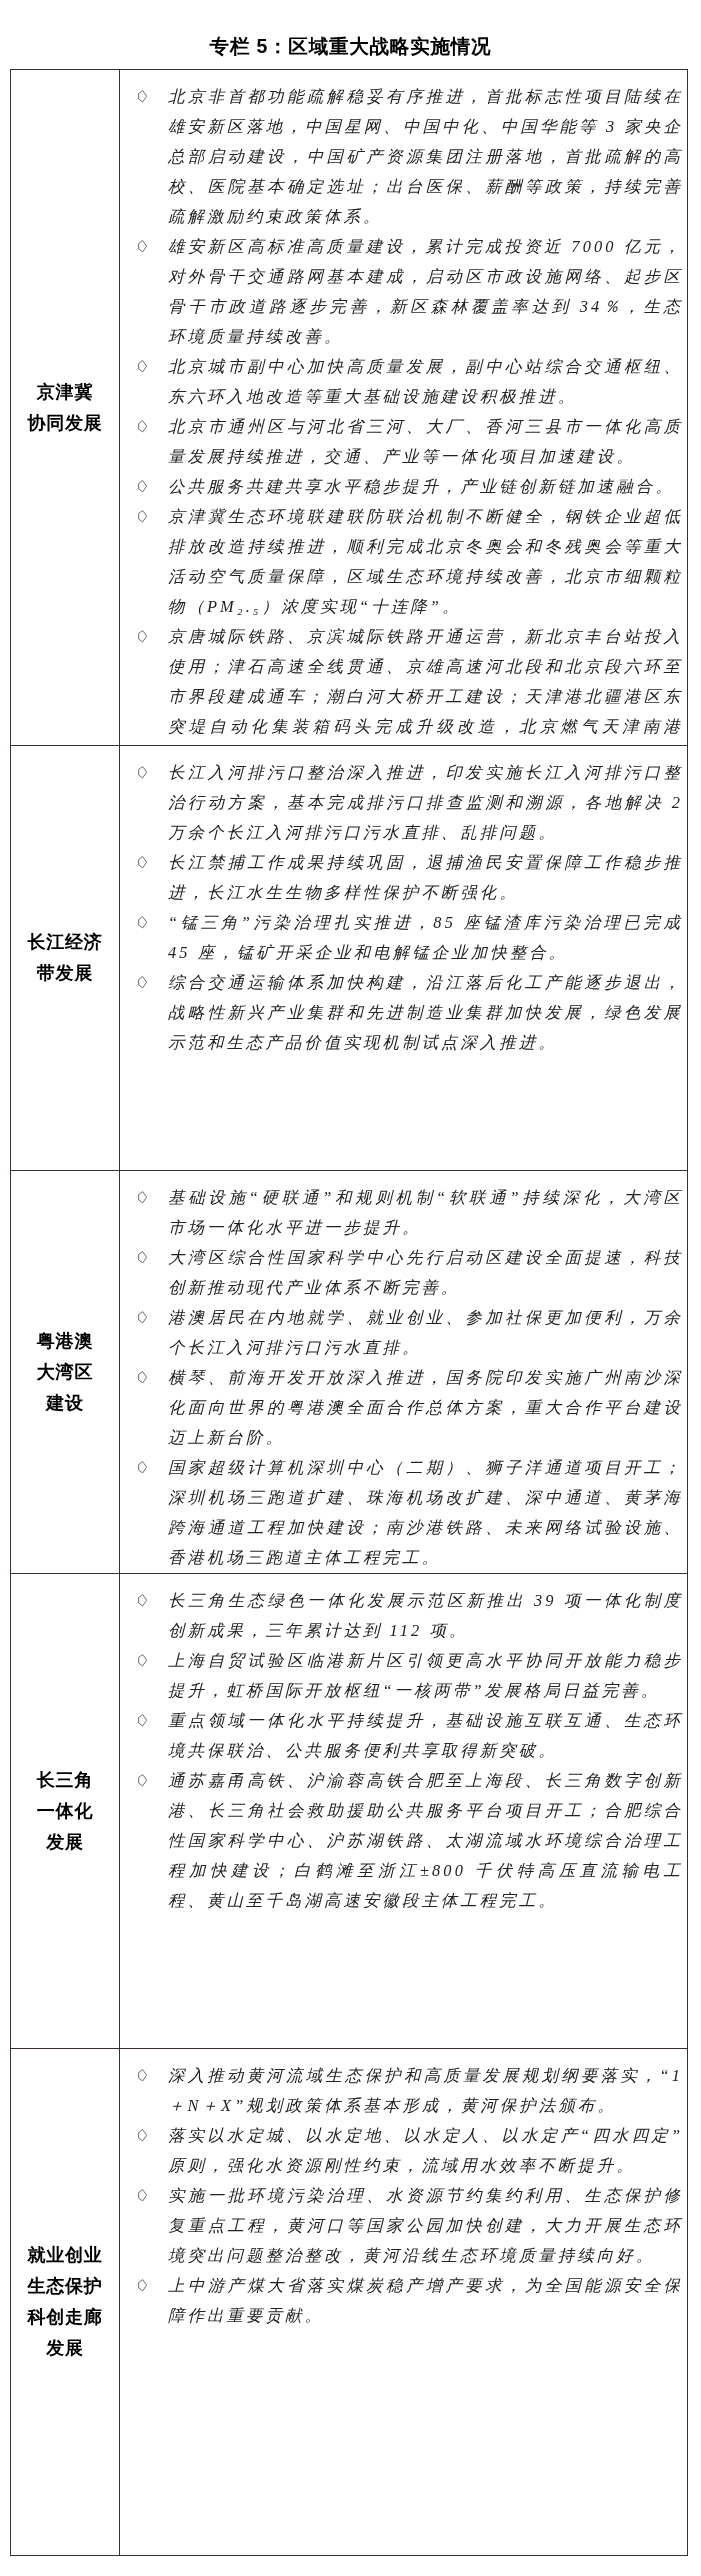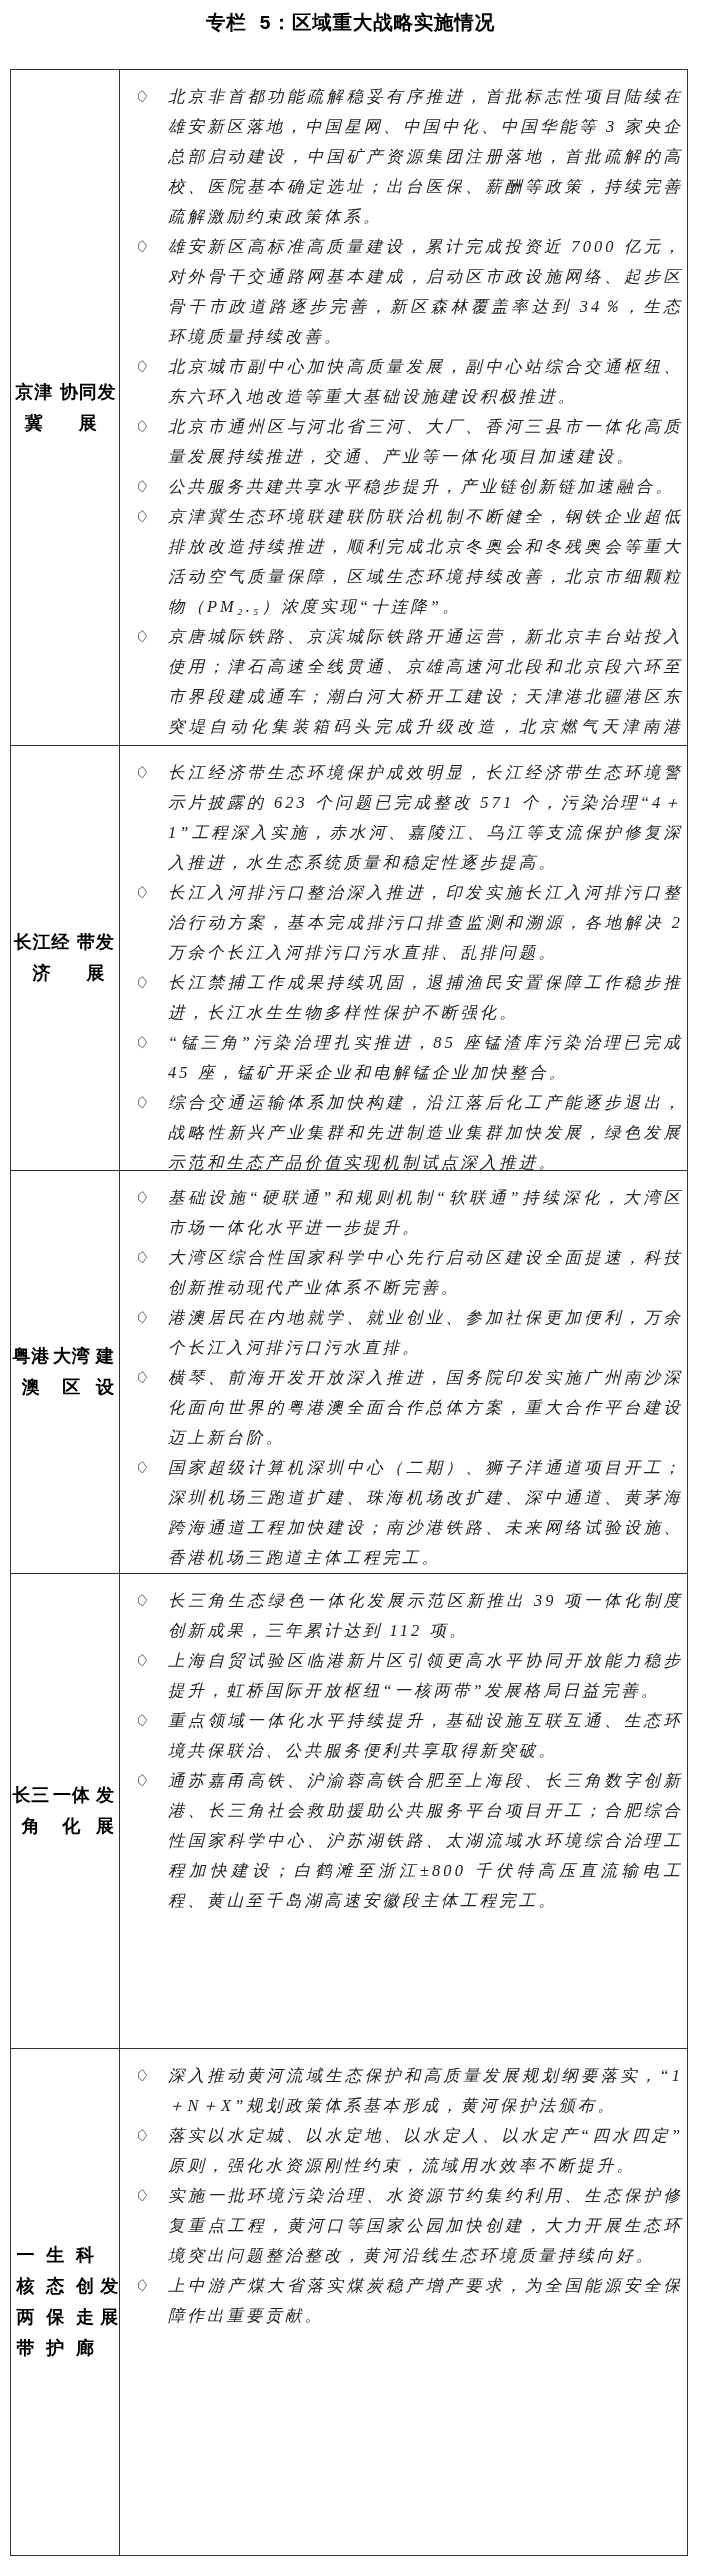--- a/index.html
+++ b/index.html
@@ -5,23 +5,23 @@
   html, body { margin: 0; padding: 0; }
   body {
     width: 701px; height: 2576px;
     background: #ffffff;
     position: relative;
     font-family: "Liberation Serif", serif;
     color: #1f1f1f;
     overflow: hidden;
   }
   .page-title {
-    position: absolute; top: 9px; left: 0; width: 701px;
+    position: absolute; top: 33px; left: 0; width: 701px;
     text-align: center;
-    font-family: Liberation Mono, monospace;
+    font-family: Liberation Sans, sans-serif;
     font-weight: bold; font-size: 19.5px; letter-spacing: 0.8px;
     color: #000;
   }
   .strategy-table {
     position: absolute; left: 10px; top: 69px; width: 678px;
     border: 1.6px solid #3a2f2b;
     box-sizing: border-box;
     background: #fff;
   }
   .trow {
@@ -33,21 +33,21 @@
   .trow:last-child { border-bottom: none; }
   .trow-0 { height: 676px; }
   .trow-1 { height: 425px; }
   .trow-2 { height: 403px; }
   .trow-3 { height: 475px; }
   .trow-4 { height: 506px; }
   .label-cell {
     flex: 0 0 109px; width: 109px;
     border-right: 1.6px solid #3a2f2b;
     box-sizing: border-box;
-    display: flex; flex-direction: row;
+    display: flex; flex-direction: column;
     justify-content: center; align-items: center;
     font-family: "Liberation Sans", sans-serif;
     font-weight: bold; font-size: 18px; line-height: 31px;
     letter-spacing: 0.8px; color: #000;
     text-align: center;
   }
   .content-cell {
     flex: 1 1 auto;
     box-sizing: border-box;
     padding: 11.7px 3.9px 6.2px 0;
@@ -106,23 +106,20 @@
       </div>
     </div>
     <div class="trow trow-1">
       <div class="label-cell">
         <div class="label-line">长江经济</div>
         <div class="label-line">带发展</div>
       </div>
       <div class="content-cell">
         <div class="item"><svg class="bullet" viewBox="0 0 11 15">
             <polygon points="0.7,4.2 5.5,0.7 10.3,7.5 5.5,14.3 0.7,10.8"></polygon>
-          </svg><span class="item-text">长江经济带生态环境保护成效明显，长江经济带生态环境警示片披露的 623 个问题已完成整改 571 个，污染治理“4＋1”工程深入实施，赤水河、嘉陵江、乌江等支流保护修复深入推进，水生态系统质量和稳定性逐步提高。</span></div>
-        <div class="item"><svg class="bullet" viewBox="0 0 11 15">
-            <polygon points="0.7,4.2 5.5,0.7 10.3,7.5 5.5,14.3 0.7,10.8"></polygon>
           </svg><span class="item-text">长江入河排污口整治深入推进，印发实施长江入河排污口整治行动方案，基本完成排污口排查监测和溯源，各地解决 2 万余个长江入河排污口污水直排、乱排问题。</span></div>
         <div class="item"><svg class="bullet" viewBox="0 0 11 15">
             <polygon points="0.7,4.2 5.5,0.7 10.3,7.5 5.5,14.3 0.7,10.8"></polygon>
           </svg><span class="item-text">长江禁捕工作成果持续巩固，退捕渔民安置保障工作稳步推进，长江水生生物多样性保护不断强化。</span></div>
         <div class="item"><svg class="bullet" viewBox="0 0 11 15">
             <polygon points="0.7,4.2 5.5,0.7 10.3,7.5 5.5,14.3 0.7,10.8"></polygon>
           </svg><span class="item-text">“锰三角”污染治理扎实推进，85 座锰渣库污染治理已完成 45 座，锰矿开采企业和电解锰企业加快整合。</span></div>
         <div class="item"><svg class="bullet" viewBox="0 0 11 15">
             <polygon points="0.7,4.2 5.5,0.7 10.3,7.5 5.5,14.3 0.7,10.8"></polygon>
           </svg><span class="item-text">综合交通运输体系加快构建，沿江落后化工产能逐步退出，战略性新兴产业集群和先进制造业集群加快发展，绿色发展示范和生态产品价值实现机制试点深入推进。</span></div>
@@ -168,21 +165,21 @@
         <div class="item"><svg class="bullet" viewBox="0 0 11 15">
             <polygon points="0.7,4.2 5.5,0.7 10.3,7.5 5.5,14.3 0.7,10.8"></polygon>
           </svg><span class="item-text">重点领域一体化水平持续提升，基础设施互联互通、生态环境共保联治、公共服务便利共享取得新突破。</span></div>
         <div class="item"><svg class="bullet" viewBox="0 0 11 15">
             <polygon points="0.7,4.2 5.5,0.7 10.3,7.5 5.5,14.3 0.7,10.8"></polygon>
           </svg><span class="item-text">通苏嘉甬高铁、沪渝蓉高铁合肥至上海段、长三角数字创新港、长三角社会救助援助公共服务平台项目开工；合肥综合性国家科学中心、沪苏湖铁路、太湖流域水环境综合治理工程加快建设；白鹤滩至浙江±800 千伏特高压直流输电工程、黄山至千岛湖高速安徽段主体工程完工。</span></div>
       </div>
     </div>
     <div class="trow trow-4">
       <div class="label-cell">
-        <div class="label-line">一核两带</div>
+        <div class="label-line">就业创业</div>
         <div class="label-line">生态保护</div>
         <div class="label-line">科创走廊</div>
         <div class="label-line">发展</div>
       </div>
       <div class="content-cell">
         <div class="item"><svg class="bullet" viewBox="0 0 11 15">
             <polygon points="0.7,4.2 5.5,0.7 10.3,7.5 5.5,14.3 0.7,10.8"></polygon>
           </svg><span class="item-text">深入推动黄河流域生态保护和高质量发展规划纲要落实，“1＋N＋X”规划政策体系基本形成，黄河保护法颁布。</span></div>
         <div class="item"><svg class="bullet" viewBox="0 0 11 15">
             <polygon points="0.7,4.2 5.5,0.7 10.3,7.5 5.5,14.3 0.7,10.8"></polygon>

